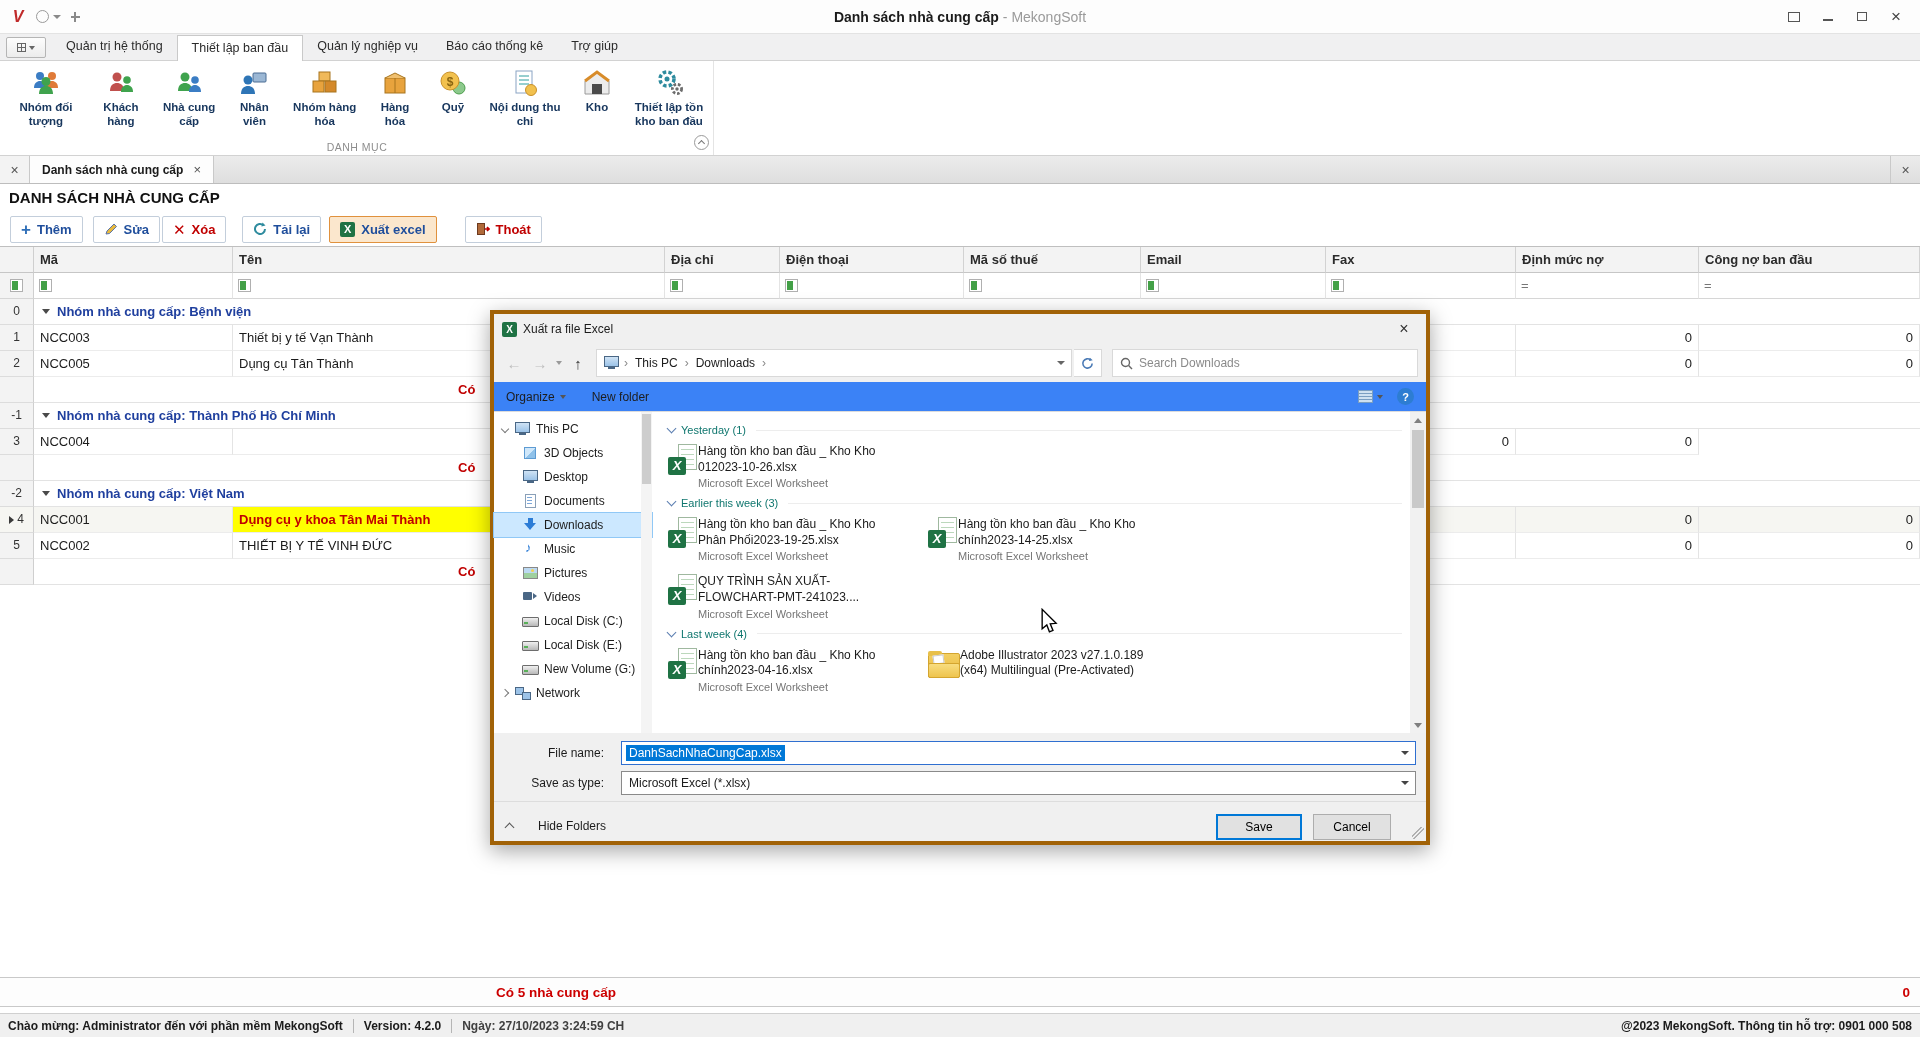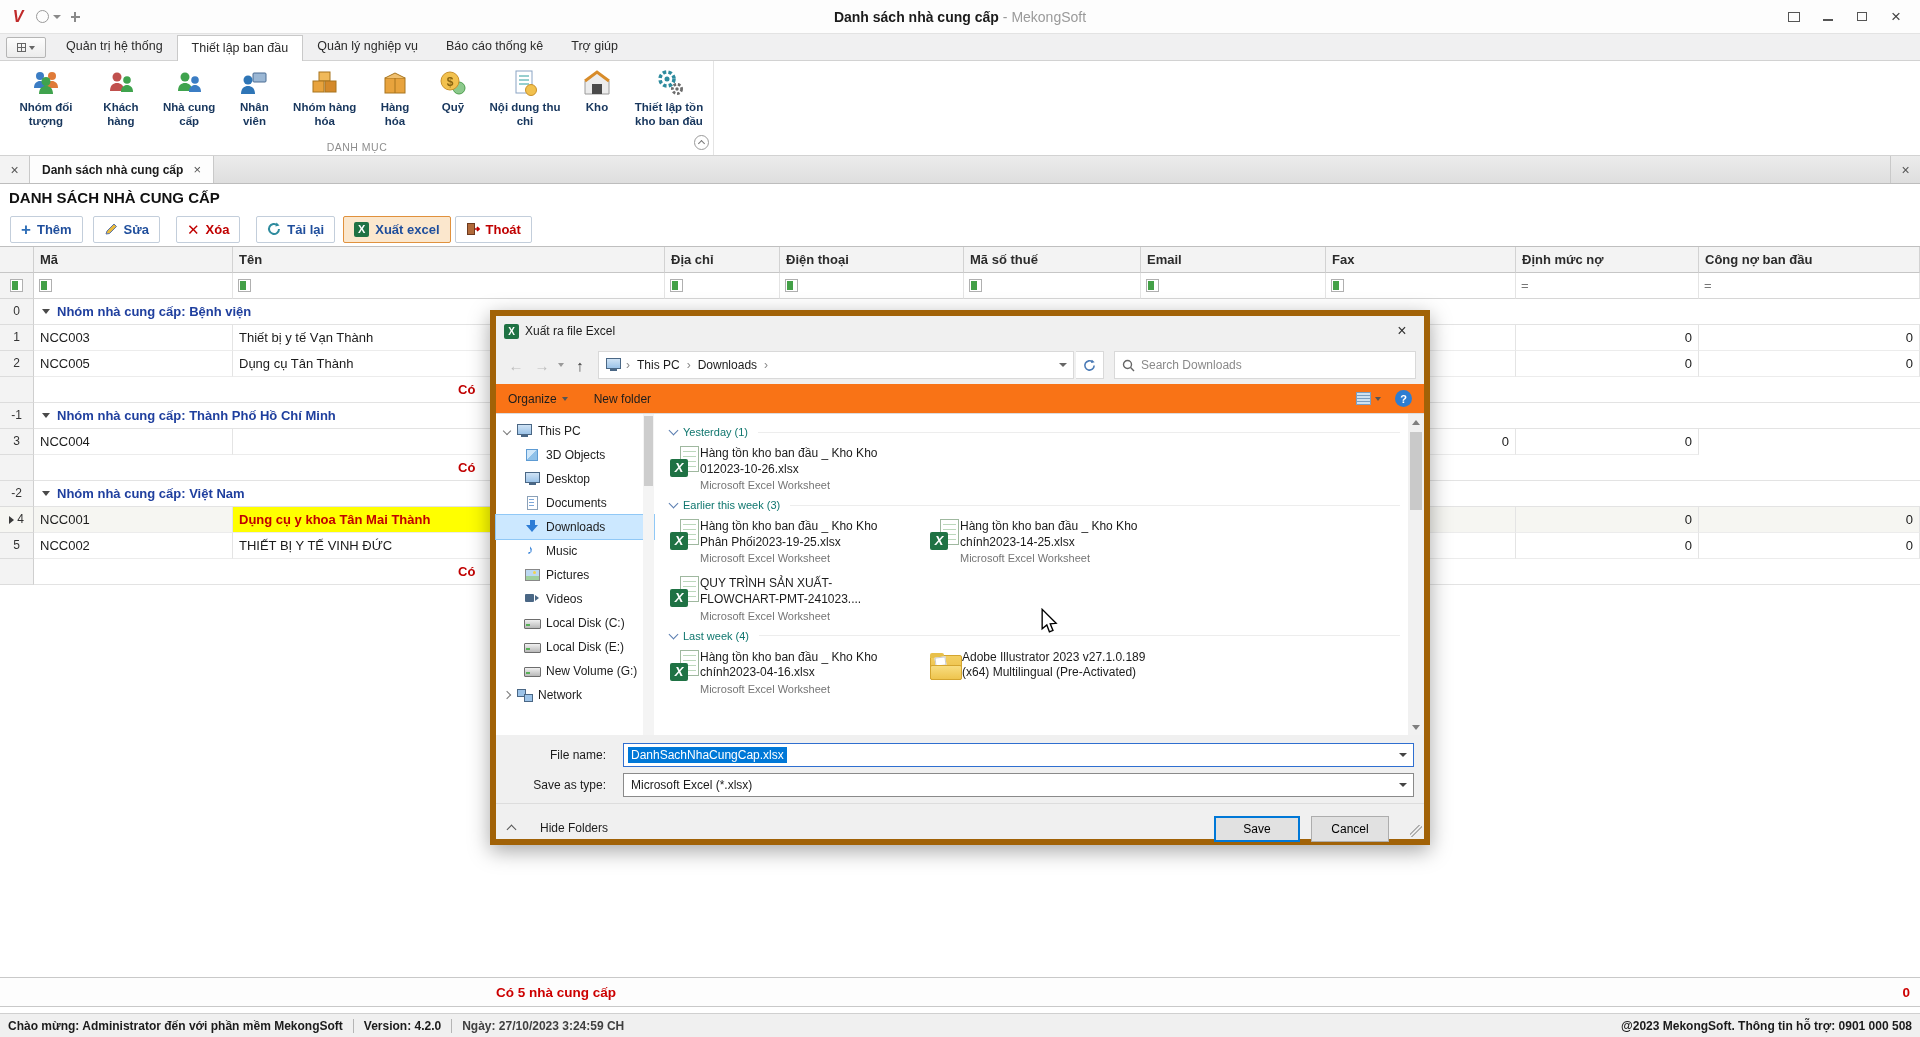--- a/index.html
+++ b/index.html
@@ -85,38 +85,38 @@
   .g-footer .cnt{position:absolute;left:496px;top:0;line-height:29px;color:#cc0000;font-weight:bold;font-size:13.5px}
   .g-footer .tot{position:absolute;right:10px;top:0;line-height:29px;color:#cc0000;font-weight:bold;font-size:13.5px}
 
   
   .statusbar{bottom:0;height:24px;background:#f0f0f0;border-top:1px solid #d0d0d0;display:flex;align-items:center;padding:0 8px;font-size:12px;font-weight:bold}
   .statusbar .sep{width:0;height:14px;border-left:1px solid #b5b5b5;margin:0 10px}
   .statusbar .date{color:#404040}
   .statusbar .right{margin-left:auto}
 
   
-  .dialog{position:absolute;left:490px;top:310px;width:940px;height:535px;background:#f0f0f0;border:6px solid #a16207;box-shadow:0 6px 20px rgba(0,0,0,.35);z-index:10;font-size:12px;display:flex;flex-direction:column}
+  .dialog{position:absolute;left:490px;top:310px;width:940px;height:535px;background:#f0f0f0;border:4px solid #a16207;box-shadow:0 6px 20px rgba(0,0,0,.35);z-index:10;font-size:12px;display:flex;flex-direction:column}
   .dlg-title{height:30px;display:flex;align-items:center;padding-left:8px}
   .dlg-title .cap{margin-left:6px;font-size:12px}
   .dlg-close{margin-left:auto;width:44px;height:30px;display:flex;align-items:center;justify-content:center;font-size:16px;color:#333}
   .dico{position:relative;width:15px;height:15px;background:#1f7244;border-radius:2px}
   .dico::before{content:"X";position:absolute;inset:0;color:#fff;font-size:10px;font-weight:bold;text-align:center;line-height:15px}
   .dlg-nav{height:38px;display:flex;align-items:center;padding:0 8px;gap:2px}
   .nav-ico{width:24px;height:26px;display:flex;align-items:center;justify-content:center;font-size:15px;color:#3a3a3a}
   .nav-ico.dis{color:#bdbdbd}
   .nav-caret{width:0;height:0;border-left:3.5px solid transparent;border-right:3.5px solid transparent;border-top:4px solid #9a9a9a;margin:0 2px}
   .addr{width:476px;height:28px;background:#fff;border:1px solid #d9d9d9;display:flex;align-items:center;padding:0 6px;gap:5px;margin-left:4px}
   .crumb{font-size:12px;color:#1b1b1b;padding:0 2px}
   .crumb-sep{color:#8a8a8a;font-size:12px}
   .addr-dd{margin-left:auto;width:0;height:0;border-left:4px solid transparent;border-right:4px solid transparent;border-top:4.5px solid #666}
   .refresh{width:28px;height:28px;background:#fff;border:1px solid #d9d9d9;border-left:none;display:flex;align-items:center;justify-content:center}
   .searchbox{flex:1;height:28px;background:#fff;border:1px solid #d9d9d9;margin-left:8px;display:flex;align-items:center;padding:0 7px;gap:6px}
   .searchbox .ph{color:#8a8a8a;font-size:12px}
-  .dlg-cmd{height:30px;background:#f97316;border-bottom:1px solid #dcdcdc;display:flex;align-items:center;padding:0 12px;gap:26px}
+  .dlg-cmd{height:30px;background:#3b82f6;border-bottom:1px solid #dcdcdc;display:flex;align-items:center;padding:0 12px;gap:26px}
   .cmd-item{display:flex;align-items:center;gap:5px;color:#1d1d1d;font-size:12px}
   .dd{width:0;height:0;border-left:3.5px solid transparent;border-right:3.5px solid transparent;border-top:4px solid #555}
   .cmd-right{margin-left:auto;display:flex;align-items:center;gap:14px}
   .view-ico{width:15px;height:13px;border:1px solid #7a9ec2;background:repeating-linear-gradient(to bottom,#cfe1f1 0 2px,#7a9ec2 2px 3px)}
   .help-ico{width:17px;height:17px;border-radius:50%;background:#2d7dd2;color:#fff;font-weight:bold;font-size:11px;display:flex;align-items:center;justify-content:center}
   .dlg-main{height:321px;display:flex;background:#fff}
   .tree{width:158px;position:relative;padding-top:5px}
   .tree-item{height:24px;display:flex;align-items:center;gap:6px;padding-left:28px;font-size:12px;color:#1d1d1d;white-space:nowrap}
   .tree-item.root{padding-left:8px}
   .tree-item.sel{background:#cce8ff;outline:1px solid #90c8f6}
@@ -354,38 +354,38 @@
   </span>
   <span class="strip-x right">×</span>
 </div>
 
 <div class="band page-head">DANH SÁCH NHÀ CUNG CẤP</div>
 <div class="band toolbar">
   <span class="tbtn" style="margin-right:10px">
       <span class="ti-plus">+</span>
       <span>Thêm</span>
     </span>
-  <span class="tbtn" style="margin-right:16px">
+  <span class="tbtn" style="margin-right:2px">
       <svg width="14" height="14" viewBox="0 0 14 14">
         <path d="M2 12 L3 9 L10 2 L12.5 4.5 L5.5 11.5 Z" fill="#e8b93d" stroke="#5a74a8"></path>
       </svg>
       <span>Sửa</span>
     </span>
   <span class="tbtn red" style="margin-right:16px">
       <span class="ti-x">✕</span>
       <span>Xóa</span>
     </span>
   <span class="tbtn" style="margin-right:8px">
       <svg width="14" height="14" viewBox="0 0 14 14">
         <path d="M12 7a5 5 0 1 1-1.6-3.7" fill="none" stroke="#2e8b9e" stroke-width="2"></path>
         <path d="M9.5 0.5 L12.5 3.6 L8.4 4.4 Z" fill="#2e8b9e"></path>
       </svg>
       <span>Tải lại</span>
     </span>
-  <span class="tbtn pressed" style="margin-right:4px">
+  <span class="tbtn pressed" style="margin-right:28px">
       <span class="xlsx-mini"></span>
       <span>Xuất excel</span>
     </span>
   <span class="tbtn red">
       <svg width="14" height="14" viewBox="0 0 14 14">
         <rect x="1.5" y="1.5" width="7" height="11" fill="#b06a3a" stroke="#6d3a1f"></rect>
         <path d="M9 7 h4 M11 5 l2 2 -2 2" fill="none" stroke="#c00000" stroke-width="1.6"></path>
       </svg>
       <span>Thoát</span>
     </span>

